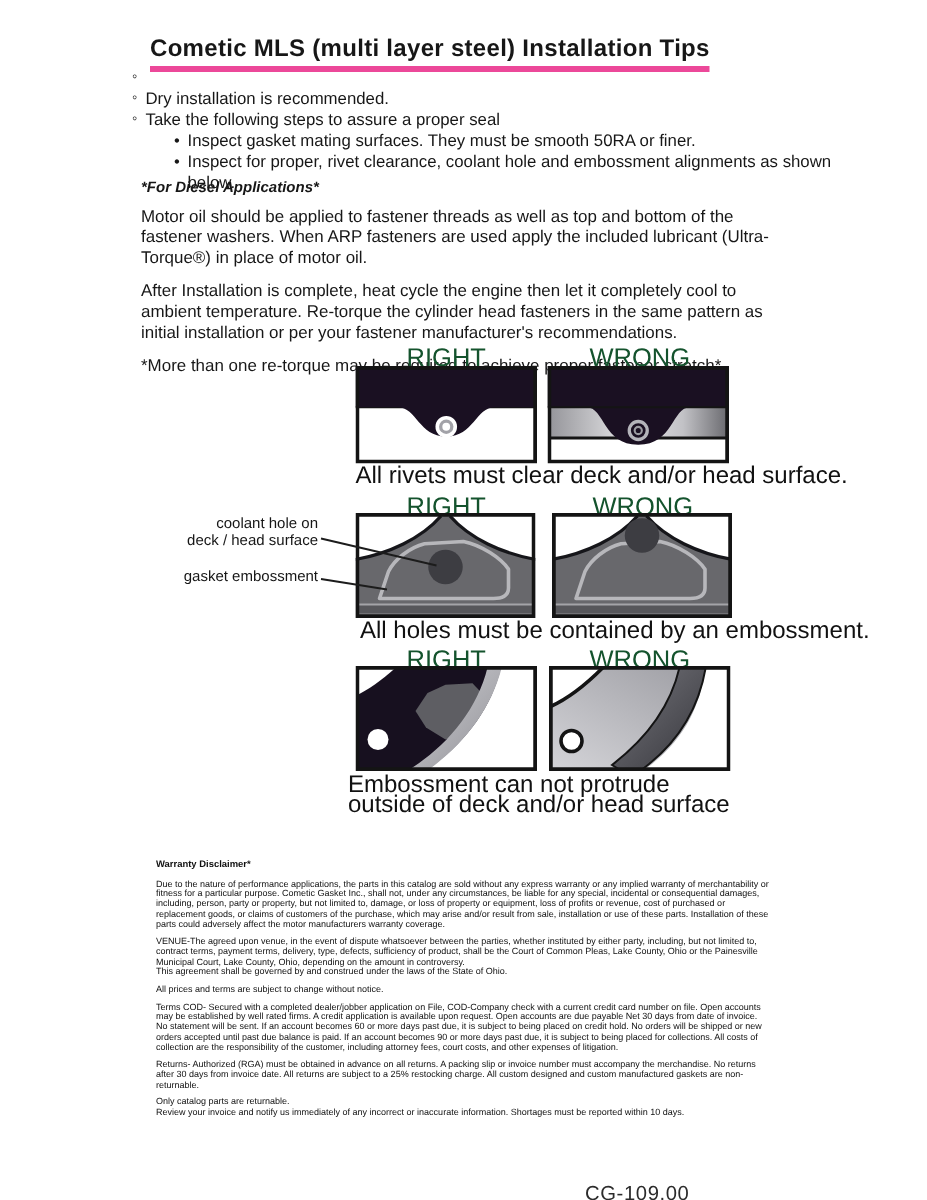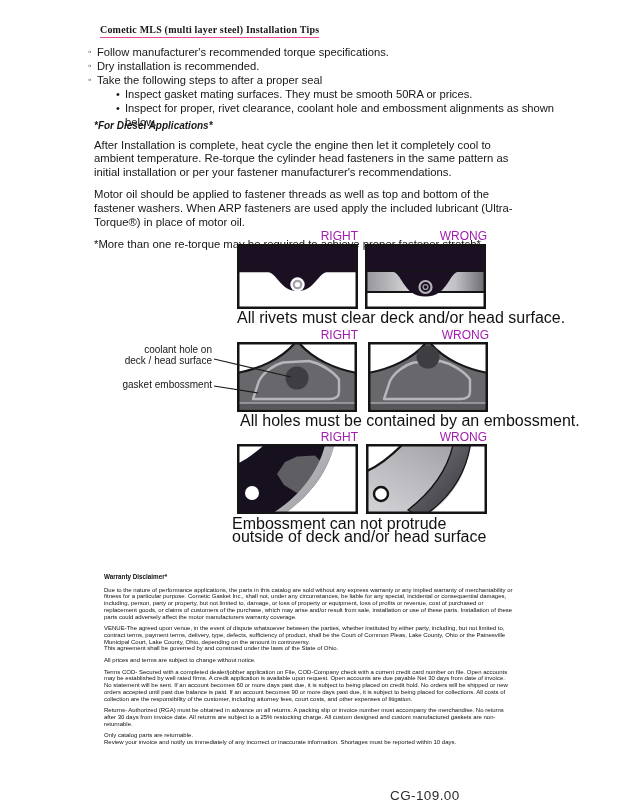--- a/index.html
+++ b/index.html
@@ -2,35 +2,35 @@
 <html><head>
 <meta charset="utf-8">
 <style>
   html,body{margin:0;padding:0;background:#fff;}
   .page{
     position:relative;width:618px;height:800px;background:#ffffff;
     font-family:"Liberation Sans", sans-serif;color:#171717;overflow:hidden;
   }
   
   .title{
-    position:absolute;left:100px;top:24px;font-size:10px;font-weight:bold;
-    letter-spacing:.2px;display:inline-block;border-bottom:1px solid #ec4899;padding-bottom:2px;font-family:Liberation Serif, serif;
+    position:absolute;left:100px;top:24px;font-size:16px;font-weight:bold;
+    letter-spacing:.2px;display:inline-block;border-bottom:4px solid #ec4899;padding-bottom:2px;
   }
   
   .tips{position:absolute;left:88px;top:45px;width:495px;font-size:11.2px;line-height:14px;}
   .tip-row{display:flex;}
   .tip-row .marker{width:9px;flex:0 0 9px;font-size:10px;}
   .tip-row.sub{margin-left:28px;}
   .tip-row.sub .marker{font-size:11px;}
   
   .diesel{position:absolute;left:94px;top:115px;width:426px;font-size:11.3px;line-height:13.6px;}
   .diesel h2{font-size:10px;font-weight:bold;margin:4px 0 6px 0;font-style:italic;}
   .diesel p{margin:0 0 9px 0;}
   
-  .fig-label{position:absolute;width:121px;text-align:right;font-size:12px;color:#a21caf;}
+  .fig-label{position:absolute;width:121px;text-align:center;font-size:17px;color:#14532d;}
   .panel{position:absolute;}
   .panel svg{display:block;}
   .fig-caption{position:absolute;font-size:16px;line-height:13px;color:#111;}
   .annot{position:absolute;left:100px;width:112px;text-align:right;font-size:10px;line-height:10.5px;color:#161616;}
   .leader{position:absolute;left:0;top:0;pointer-events:none;}
   
   .warranty{position:absolute;left:104px;top:574px;width:409px;font-size:6px;line-height:6.7px;color:#101010;}
   .warranty h3{font-size:6.3px;font-weight:bold;margin:0 0 6px 0;}
   .warranty p{margin:0 0 5px 0;}
   .warranty p.tight{margin:0;}
@@ -40,44 +40,43 @@
 </head>
 <body>
 
 <div class="page">
 
   <div class="title">Cometic MLS (multi layer steel) Installation Tips</div>
 
   <div class="tips">
     <div class="tip-row">
       <span class="marker">◦</span>
-      <span>Follow manufacturer's recommended torque specifications.</span>
     </div>
     <div class="tip-row">
       <span class="marker">◦</span>
       <span>Dry installation is recommended.</span>
     </div>
     <div class="tip-row">
       <span class="marker">◦</span>
-      <span>Take the following steps to after a proper seal</span>
+      <span>Take the following steps to assure a proper seal</span>
     </div>
     <div class="tip-row sub">
       <span class="marker">•</span>
-      <span>Inspect gasket mating surfaces.  They must be smooth 50RA or prices.</span>
+      <span>Inspect gasket mating surfaces.  They must be smooth 50RA or finer.</span>
     </div>
     <div class="tip-row sub">
       <span class="marker">•</span>
       <span>Inspect for proper, rivet clearance, coolant hole and embossment alignments as shown below.</span>
     </div>
   </div>
 
   <div class="diesel">
     <h2>*For Diesel Applications*</h2>
+    <p>Motor oil should be applied to fastener threads as well as top and bottom of the fastener washers. When ARP fasteners are used apply the included lubricant (Ultra-Torque®) in place of motor oil.</p>
     <p>After Installation is complete, heat cycle the engine then let it completely cool to ambient temperature. Re-torque the cylinder head fasteners in the same pattern as initial installation or per your fastener manufacturer's recommendations.</p>
-    <p>Motor oil should be applied to fastener threads as well as top and bottom of the fastener washers. When ARP fasteners are used apply the included lubricant (Ultra-Torque®) in place of motor oil.</p>
     <p>*More than one re-torque may be required to achieve proper fastener stretch*</p>
   </div>
 
   <div class="fig-label" style="left:237px;top:229px;">RIGHT</div>
   <div class="fig-label" style="left:366px;top:229px;">WRONG</div>
 
   <div class="panel" style="left:237px;top:244px;">
     <svg width="121" height="65" viewBox="0 0 121 65">
       <rect x="1.25" y="1.25" width="118.5" height="62.5" fill="#ffffff"></rect>
       <polygon points="1,19 36,27.5 1,27.5" fill="#a9a9ad"></polygon>

